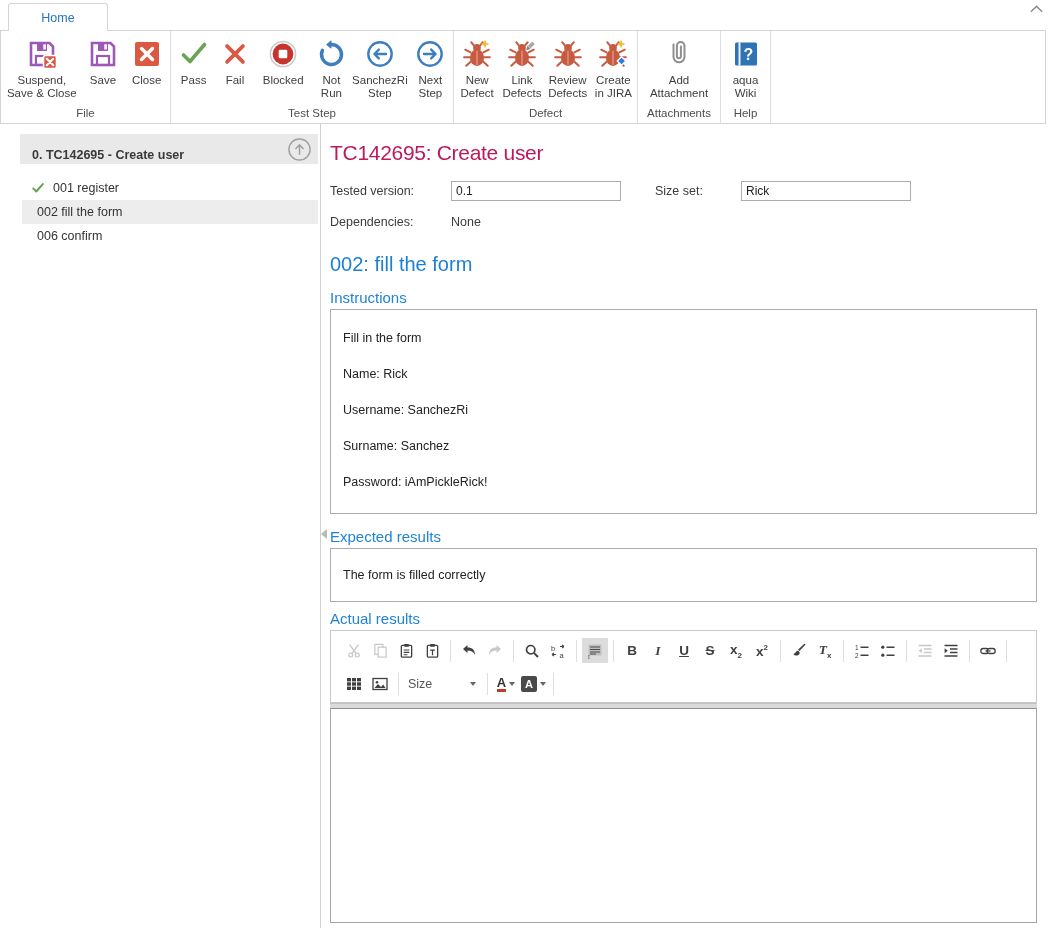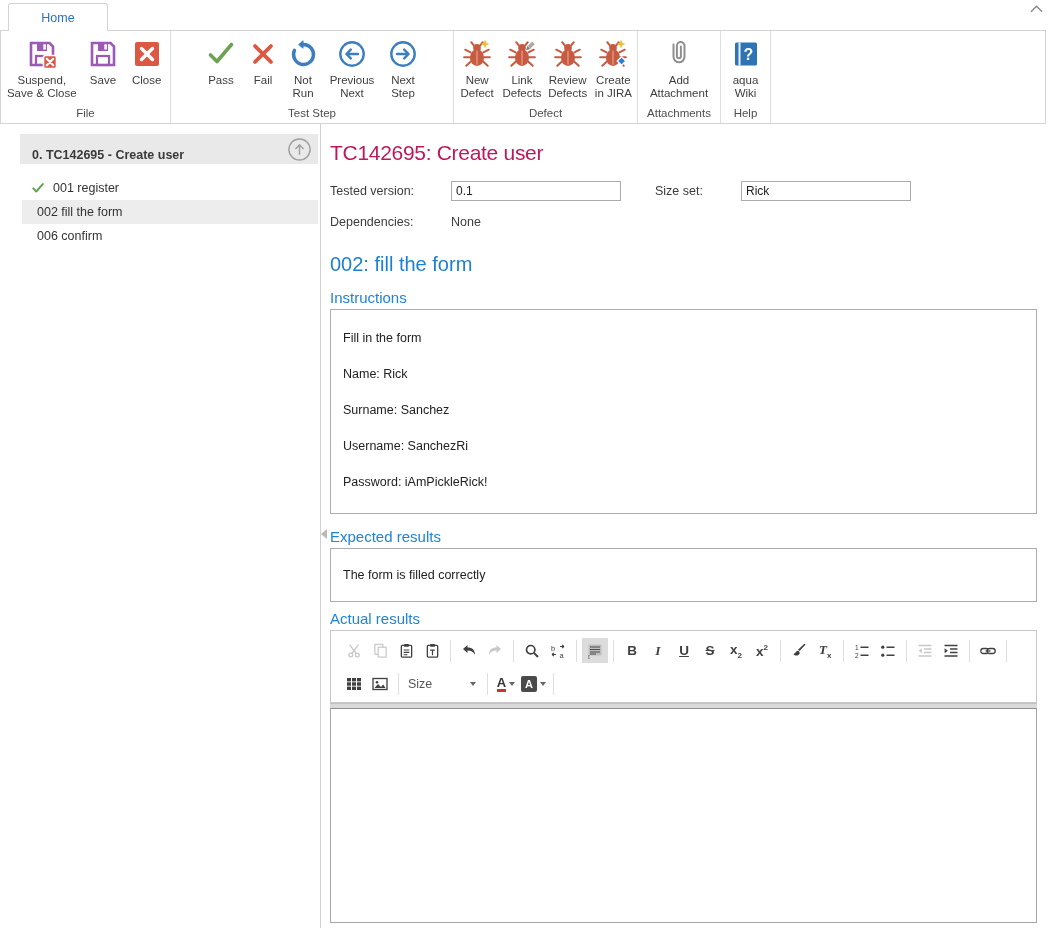--- a/index.html
+++ b/index.html
@@ -145,37 +145,47 @@
         <span class="lbl">Pass</span>
       </div>
       <div class="rbtn" style="width:38px">
         <span class="ico">
           <svg viewBox="0 0 30 30" width="28" height="28">
               <path d="M6.5 6.5 23.5 23.5M23.5 6.5 6.5 23.5" stroke="#DC5843" stroke-width="4" stroke-linecap="round"></path>
             </svg>
         </span>
         <span class="lbl">Fail</span>
       </div>
+      <div class="rbtn" style="width:56px">
+        <span class="ico">
+          <svg viewBox="0 0 30 30" width="30" height="30">
+            <circle cx="15" cy="15" r="12.6" fill="none" stroke="#C9C9C9" stroke-width="1.5"></circle>
+            <circle cx="15" cy="15" r="10.4" fill="#C8332E"></circle>
+            <rect x="10.7" y="10.7" width="8.6" height="8.6" rx="1.2" fill="#fff"></rect>
+          </svg>
+        </span>
+        <span class="lbl">Blocked</span>
+      </div>
       <div class="rbtn" style="width:38px">
         <span class="ico">
           <svg viewBox="0 0 16 16" width="29" height="29">
             <path fill="#3D7EC1" stroke="#3D7EC1" stroke-width=".9" d="M8 3a5 5 0 1 1-4.546 2.914.5.5 0 0 0-.908-.417A6 6 0 1 0 8 2z"></path>
             <path fill="#3D7EC1" d="M8 4.466V.534a.25.25 0 0 0-.41-.192L5.23 2.308a.25.25 0 0 0 0 .384l2.36 1.966A.25.25 0 0 0 8 4.466z"></path>
           </svg>
         </span>
         <span class="lbl">Not Run</span>
       </div>
       <div class="rbtn" style="width:56px">
         <span class="ico">
           <svg viewBox="0 0 30 30" width="30" height="30">
             <circle cx="15" cy="15" r="11.7" fill="none" stroke="#3D7EC1" stroke-width="2.4"></circle>
             <path d="M21 15H9.8M13.8 10.6 9.4 15l4.4 4.4" stroke="#3D7EC1" stroke-width="2.4" fill="none" stroke-linecap="round" stroke-linejoin="round"></path>
           </svg>
         </span>
-        <span class="lbl">Previous Next</span>
+        <span class="lbl">SanchezRi Step</span>
       </div>
       <div class="rbtn" style="width:42px">
         <span class="ico">
           <svg viewBox="0 0 30 30" width="30" height="30">
             <circle cx="15" cy="15" r="11.7" fill="none" stroke="#3D7EC1" stroke-width="2.4"></circle>
             <path d="M9 15h11.2M16.2 10.6 20.6 15l-4.4 4.4" stroke="#3D7EC1" stroke-width="2.4" fill="none" stroke-linecap="round" stroke-linejoin="round"></path>
           </svg>
         </span>
         <span class="lbl">Next Step</span>
       </div>
@@ -323,22 +333,22 @@
     <span class="flabel">Dependencies:</span>
     <span class="dep-value">None</span>
   </div>
 
   <div class="sec-title">002: fill the form</div>
 
   <div class="subhead">Instructions</div>
   <div class="txtbox box-instructions">
     <p>Fill in the form</p>
     <p>Name: Rick</p>
+    <p>Username: SanchezRi</p>
     <p>Surname: Sanchez</p>
-    <p>Username: SanchezRi</p>
     <p>Password: iAmPickleRick!</p>
   </div>
 
   <div class="subhead" style="margin-top:14px">Expected results</div>
   <div class="txtbox box-expected">
     <p>The form is filled correctly</p>
   </div>
 
   <div class="subhead" style="margin-top:8px">Actual results</div>
 

